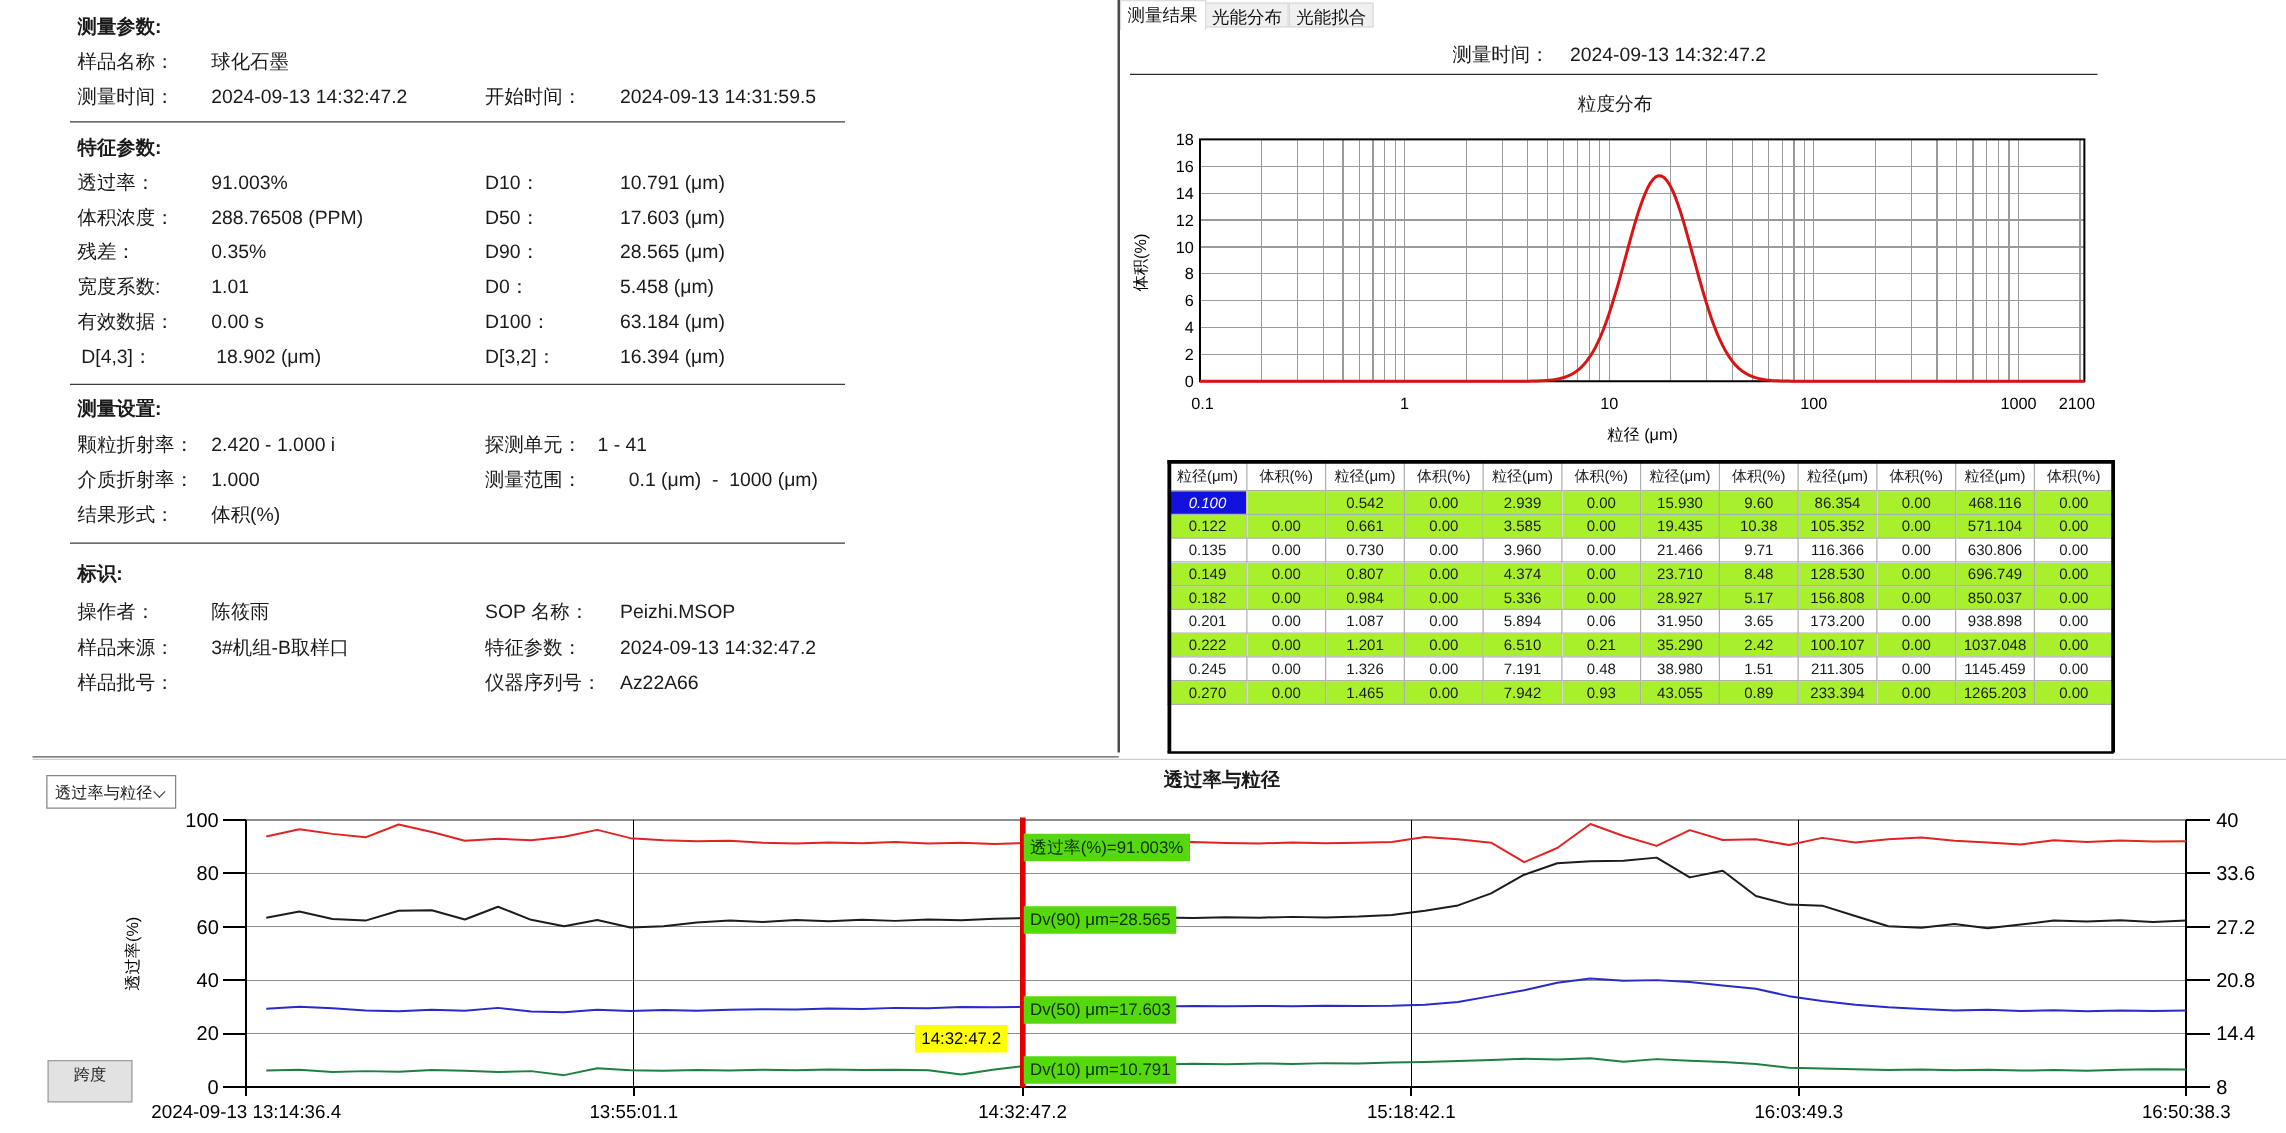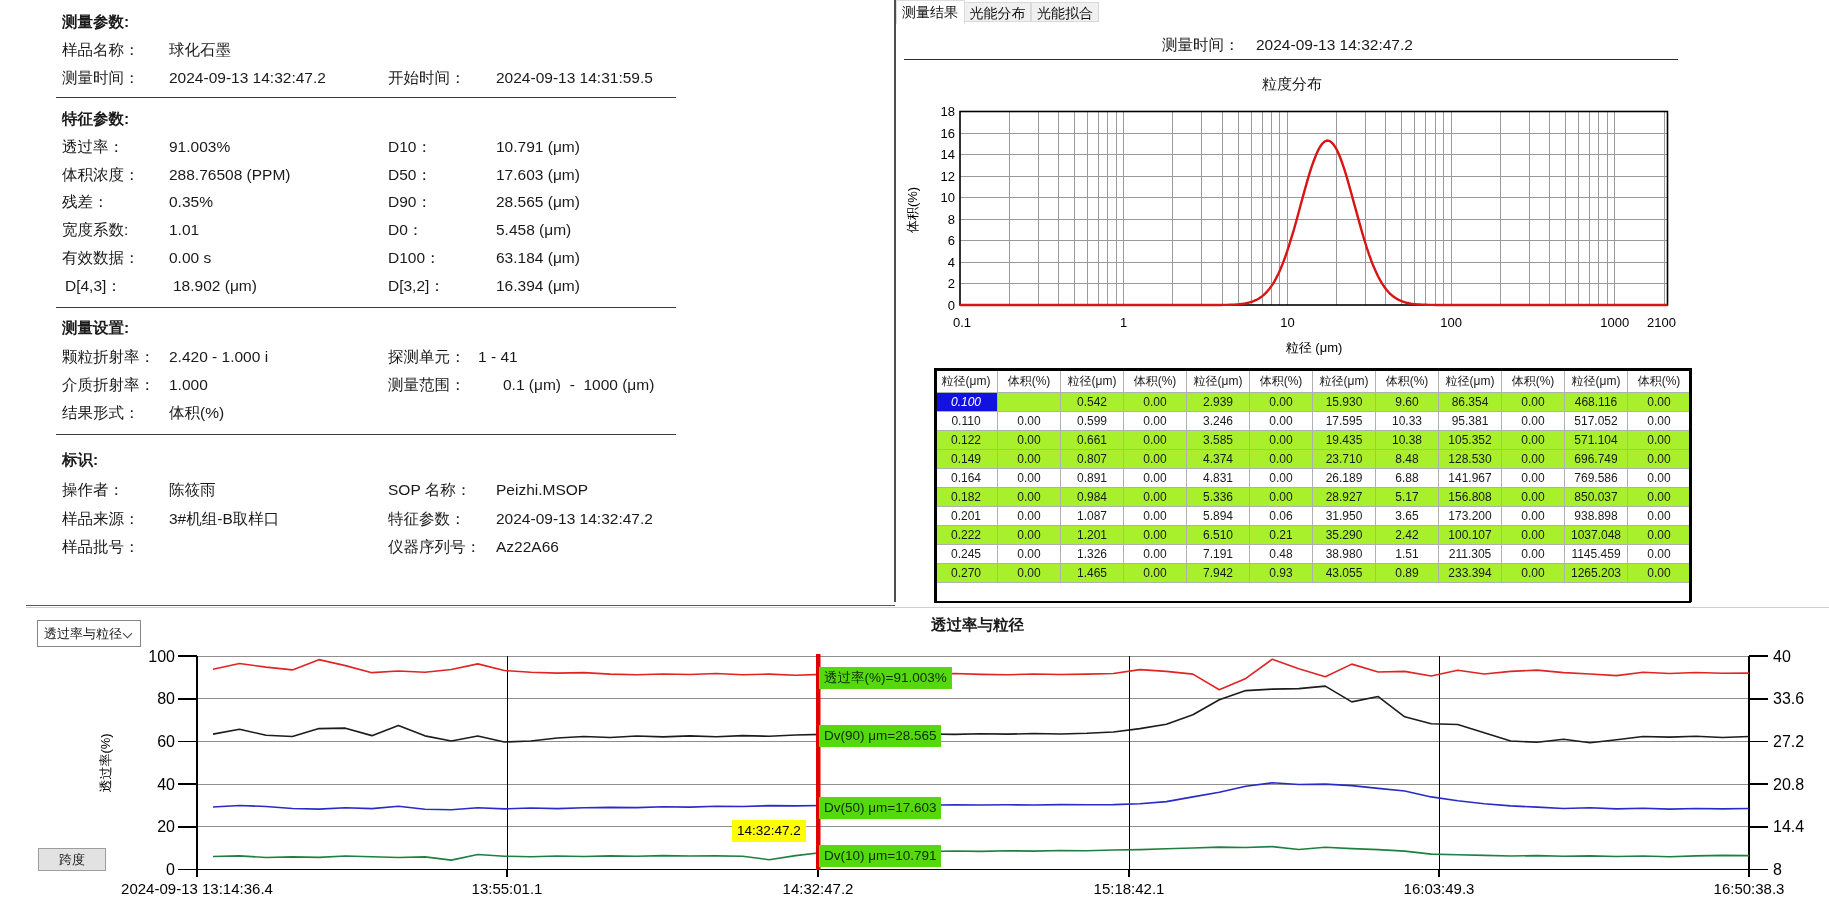--- a/index.html
+++ b/index.html
@@ -195,74 +195,60 @@
           <td>0.00</td>
           <td>2.939</td>
           <td>0.00</td>
           <td>15.930</td>
           <td>9.60</td>
           <td>86.354</td>
           <td>0.00</td>
           <td>468.116</td>
           <td>0.00</td>
         </tr>
-<tr class="w">
-          <td>0.110</td>
-          <td>0.00</td>
-          <td>0.599</td>
-          <td>0.00</td>
-          <td>3.246</td>
-          <td>0.00</td>
-          <td>17.595</td>
-          <td>10.33</td>
-          <td>95.381</td>
-          <td>0.00</td>
-          <td>517.052</td>
-          <td>0.00</td>
-        </tr>
 <tr class="g">
           <td>0.122</td>
           <td>0.00</td>
           <td>0.661</td>
           <td>0.00</td>
           <td>3.585</td>
           <td>0.00</td>
           <td>19.435</td>
           <td>10.38</td>
           <td>105.352</td>
           <td>0.00</td>
           <td>571.104</td>
           <td>0.00</td>
         </tr>
+<tr class="w">
+          <td>0.135</td>
+          <td>0.00</td>
+          <td>0.730</td>
+          <td>0.00</td>
+          <td>3.960</td>
+          <td>0.00</td>
+          <td>21.466</td>
+          <td>9.71</td>
+          <td>116.366</td>
+          <td>0.00</td>
+          <td>630.806</td>
+          <td>0.00</td>
+        </tr>
 <tr class="g">
           <td>0.149</td>
           <td>0.00</td>
           <td>0.807</td>
           <td>0.00</td>
           <td>4.374</td>
           <td>0.00</td>
           <td>23.710</td>
           <td>8.48</td>
           <td>128.530</td>
           <td>0.00</td>
           <td>696.749</td>
-          <td>0.00</td>
-        </tr>
-<tr class="w">
-          <td>0.164</td>
-          <td>0.00</td>
-          <td>0.891</td>
-          <td>0.00</td>
-          <td>4.831</td>
-          <td>0.00</td>
-          <td>26.189</td>
-          <td>6.88</td>
-          <td>141.967</td>
-          <td>0.00</td>
-          <td>769.586</td>
           <td>0.00</td>
         </tr>
 <tr class="g">
           <td>0.182</td>
           <td>0.00</td>
           <td>0.984</td>
           <td>0.00</td>
           <td>5.336</td>
           <td>0.00</td>
           <td>28.927</td>
@@ -402,14 +388,14 @@
 </svg>
 
 <div class="lbl" style="left:793px;top:667px">透过率(%)=91.003%</div>
 <div class="lbl" style="left:793px;top:725px">Dv(90) μm=28.565</div>
 <div class="lbl" style="left:793px;top:797px">Dv(50) μm=17.603</div>
 <div class="lbl" style="left:793px;top:845px">Dv(10) μm=10.791</div>
 <div class="lbl" style="left:706px;top:820px;background:#ffff00;color:#000">14:32:47.2</div>
 
 <div style="position:absolute;left:11px;top:620px;width:104px;height:27px;border:1px solid #868686;background:#fff;font-size:13px;line-height:25px;padding-left:6px">透过率与粒径</div>
 <div style="position:absolute;left:98px;top:630px;width:7px;height:7px;border-right:1.6px solid #444;border-bottom:1.6px solid #444;transform:rotate(45deg)"></div>
-<div style="position:absolute;left:12px;top:848px;width:68px;height:23px;border:1px solid #9d9d9d;background:#e2e2e2;font-size:13px;line-height:21px;text-align:center">跨度</div>
+<div style="position:absolute;left:12px;top:848px;width:68px;height:34px;border:1px solid #9d9d9d;background:#e2e2e2;font-size:13px;line-height:21px;text-align:center">跨度</div>
 
 </div>
 </body></html>

